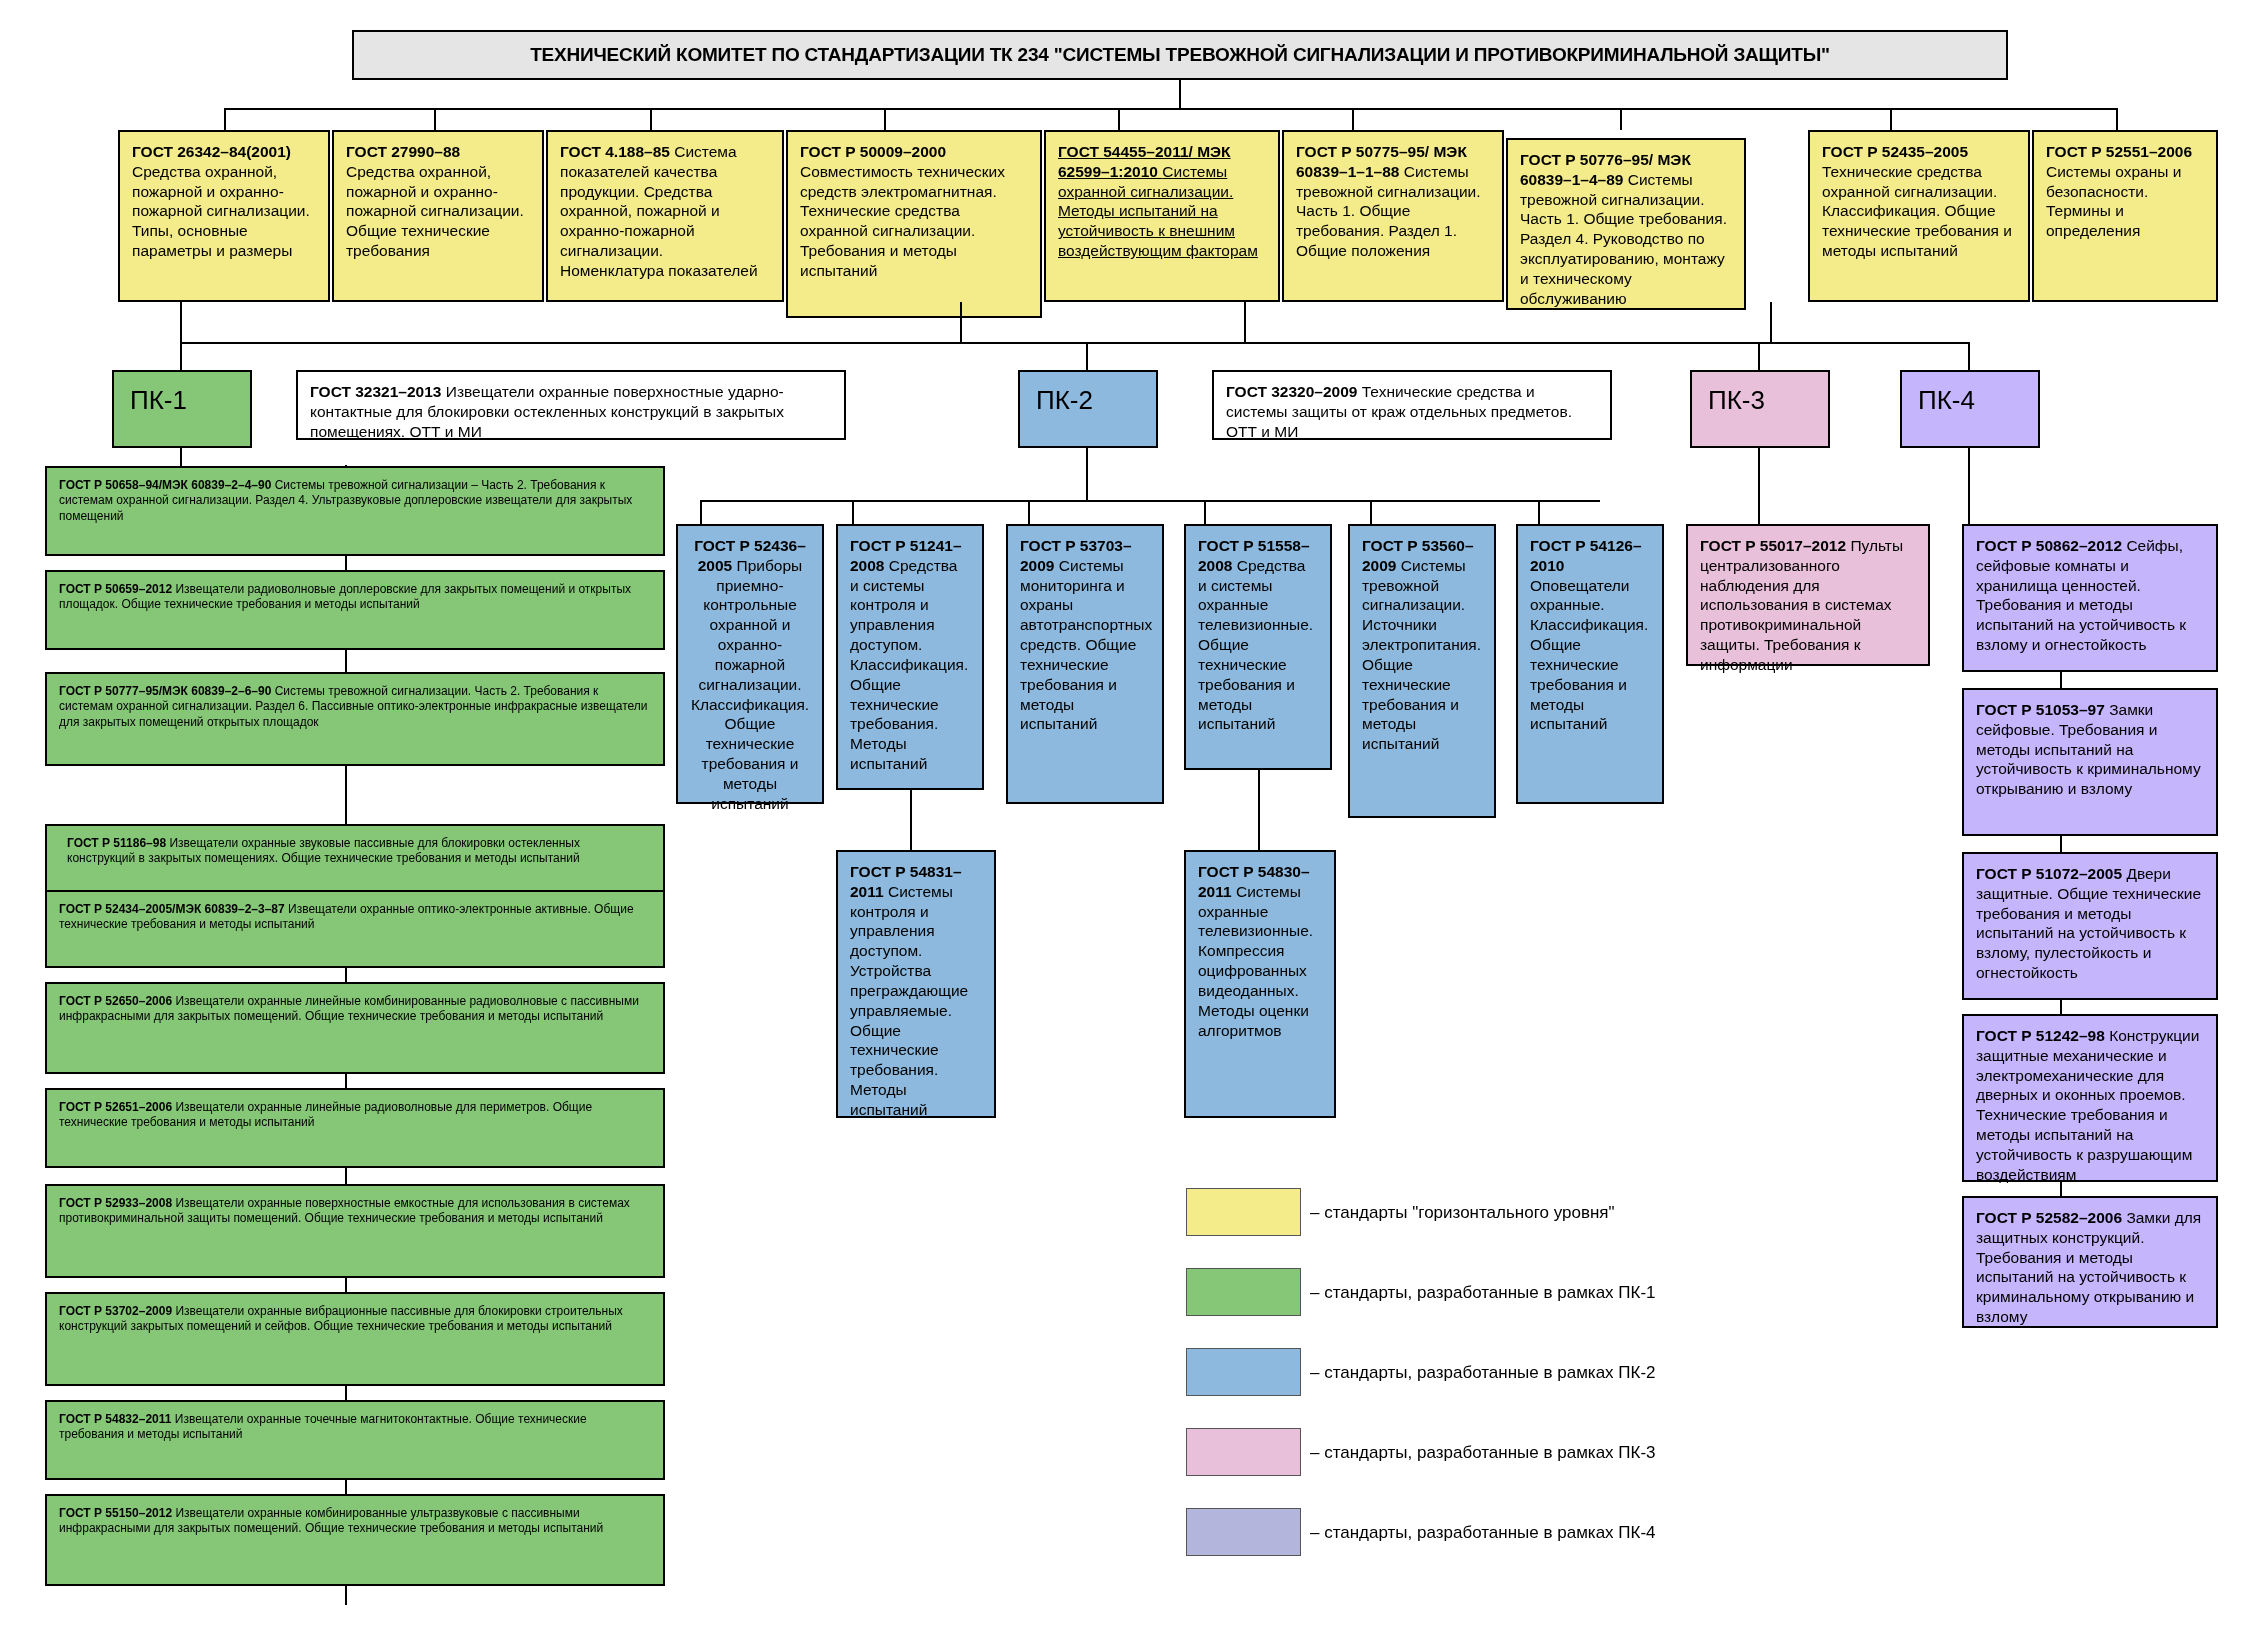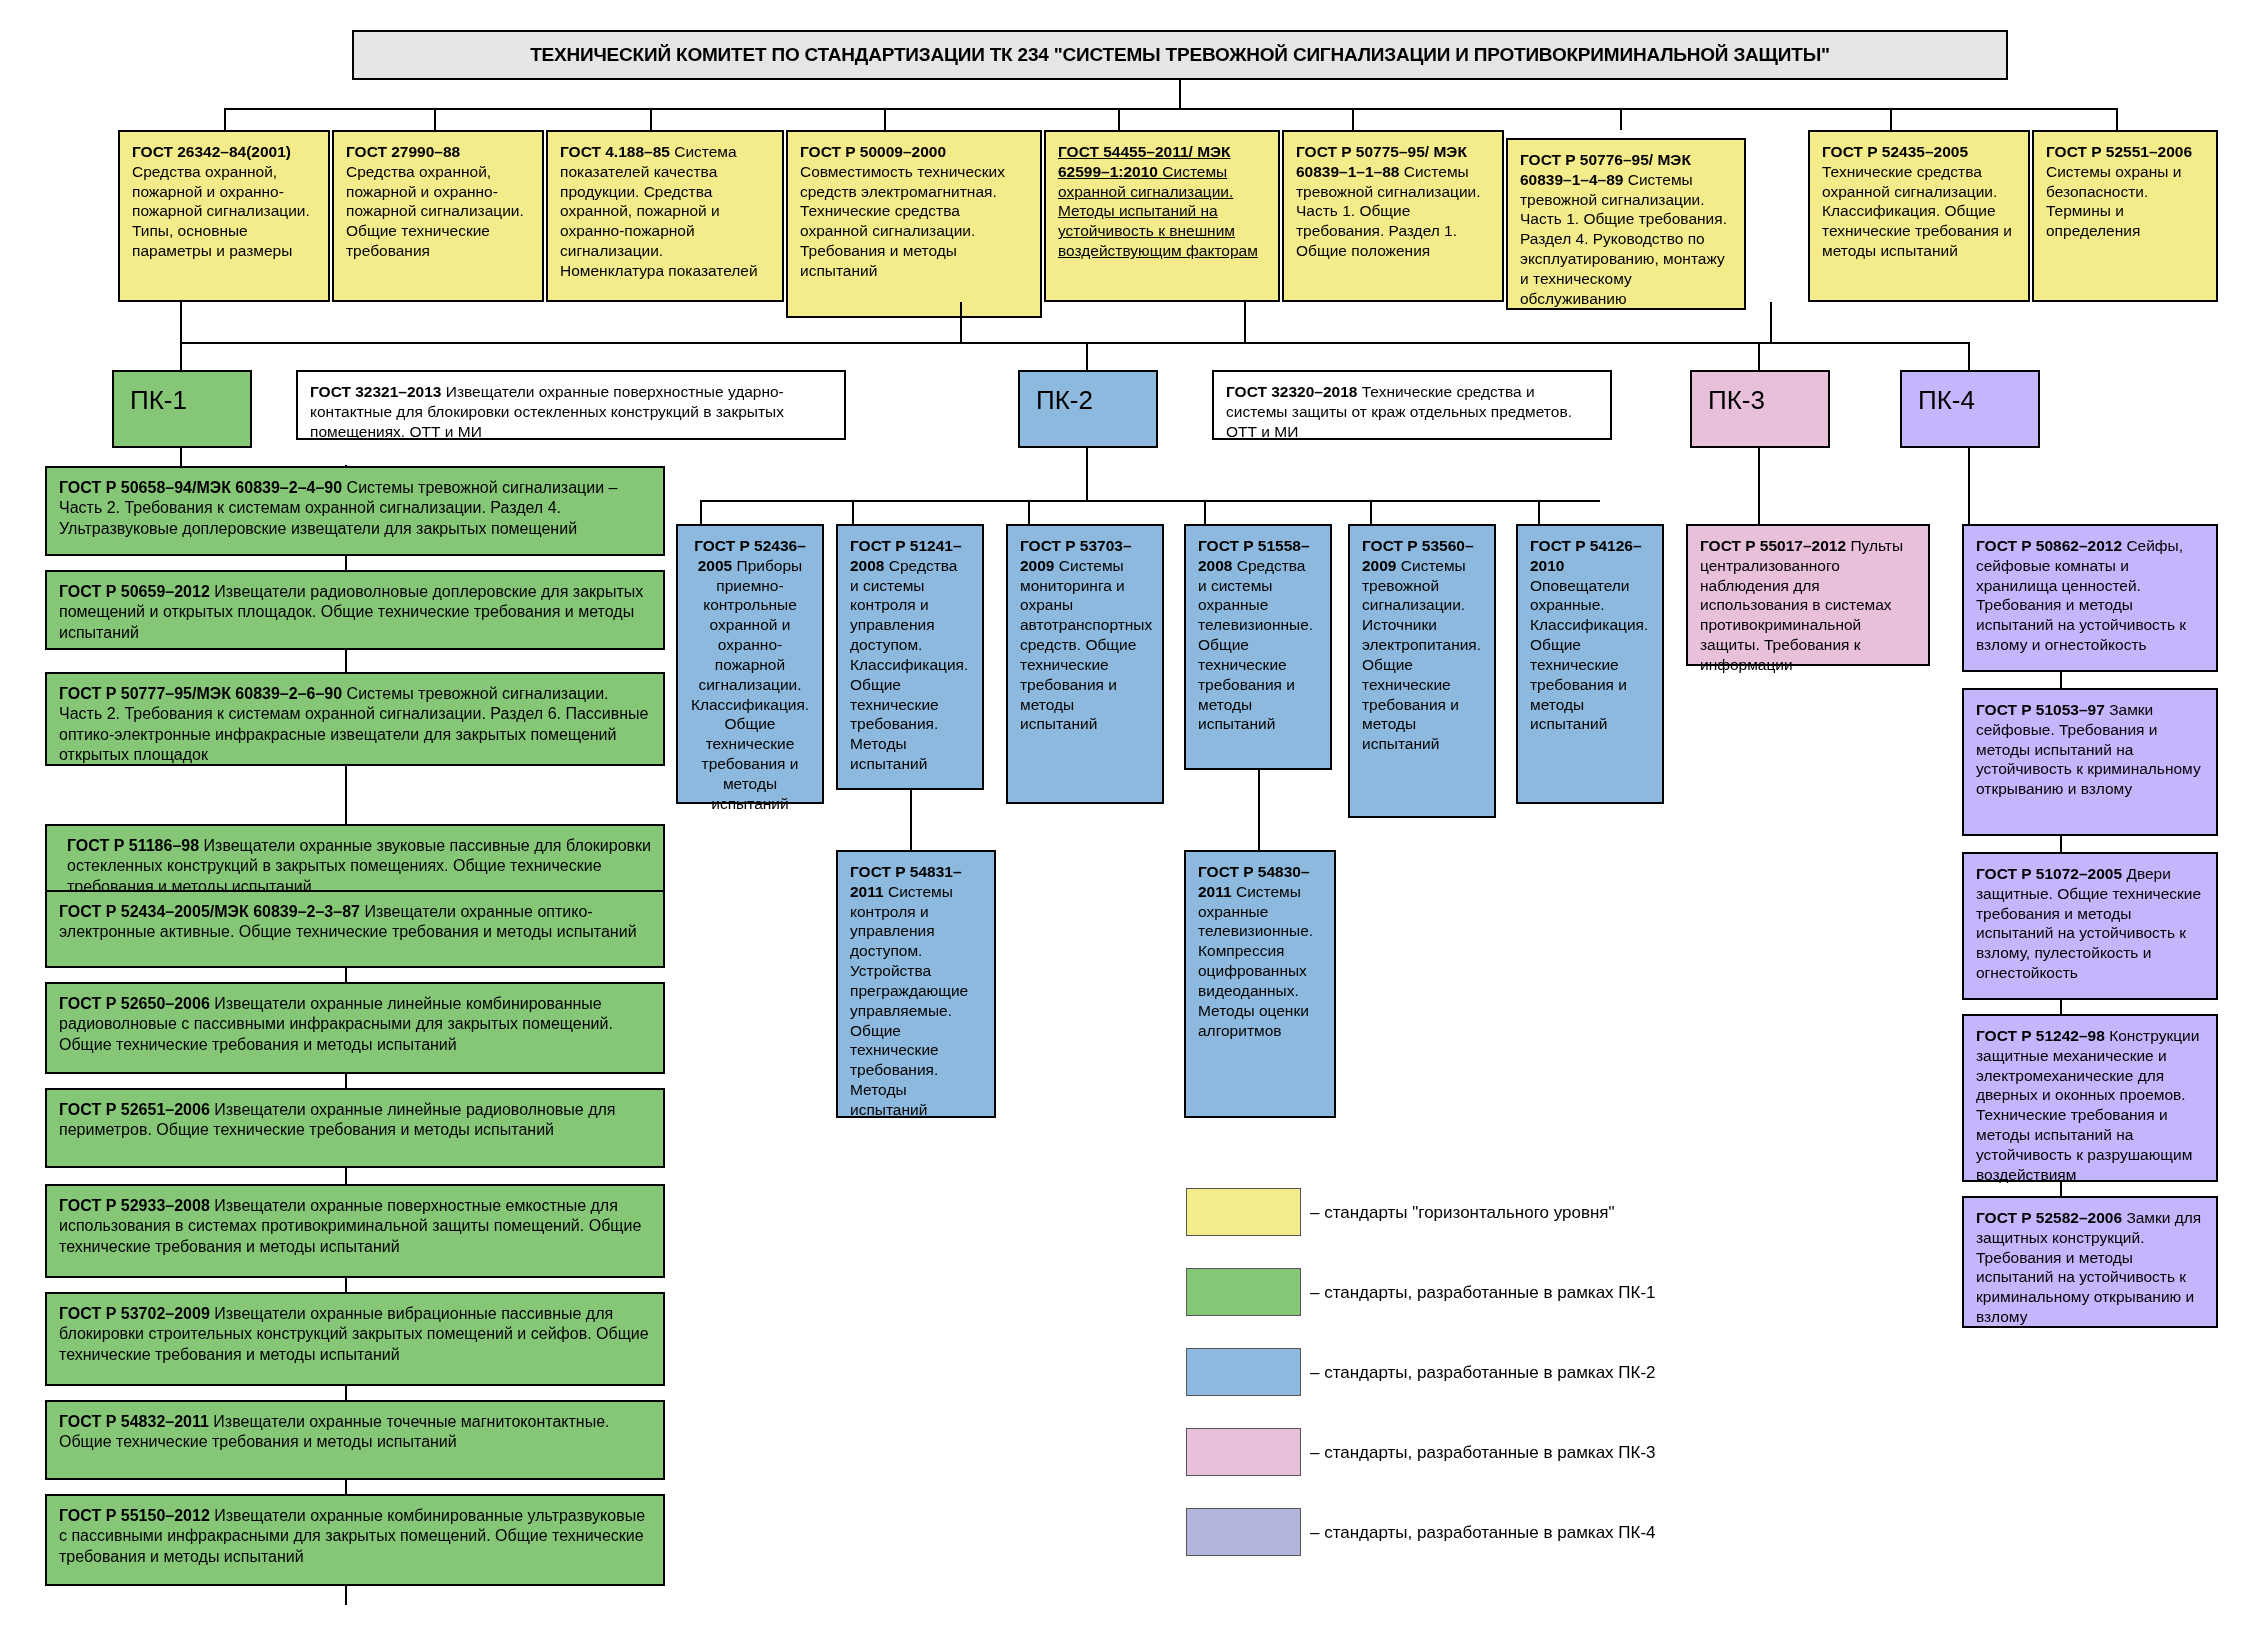--- a/index.html
+++ b/index.html
@@ -11,21 +11,21 @@
     color:#000;
     position:relative;
     overflow:hidden;
   }
   .canvas { position:relative; width:2251px; height:1630px; }
 
   .box { position:absolute; border:2px solid #000; padding:10px 12px; line-height:1.28; }
   .ttl { background:#e5e5e5; text-align:center; font-weight:bold; font-size:19px;
          display:flex; align-items:center; justify-content:center; letter-spacing:-0.2px; }
   .yel { background:#f4eb8b; font-size:15.5px; }
-  .grn { background:#86c777; font-size:16px; }
+  .grn { background:#86c777; font-size:12px; }
   .blu { background:#8cb9dd; font-size:15.5px; }
   .pnk { background:#e8c0da; font-size:15.5px; }
   .pur { background:#c4b5fd; font-size:15.5px; }
   .wht { background:#ffffff; font-size:15.5px; border:2px solid #000; }
 
   .pk { display:flex; align-items:flex-start; justify-content:flex-start;
         font-size:26px; padding:12px 16px; }
 
   .code { font-weight:bold; }
 
@@ -110,21 +110,21 @@
   </div>
   <div class="box wht" style="left:296px; top:370px; width:550px; height:70px;">
     <div><span class="code">ГОСТ 32321–2013</span>
     <span>Извещатели охранные поверхностные ударно-контактные для блокировки остекленных конструкций в закрытых помещениях. ОТТ и МИ</span></div>
   </div>
 
   <div class="box blu pk" style="left:1018px; top:370px; width:140px; height:78px;">
     <span>ПК-2</span>
   </div>
   <div class="box wht" style="left:1212px; top:370px; width:400px; height:70px;">
-    <div><span class="code">ГОСТ 32320–2018</span>
+    <div><span class="code">ГОСТ 32320–2009</span>
     <span>Технические средства и системы защиты от краж отдельных предметов. ОТТ и МИ</span></div>
   </div>
 
   <div class="box pnk pk" style="left:1690px; top:370px; width:140px; height:78px;">
     <span>ПК-3</span>
   </div>
   <div class="box pur pk" style="left:1900px; top:370px; width:140px; height:78px;">
     <span>ПК-4</span>
   </div>
 

